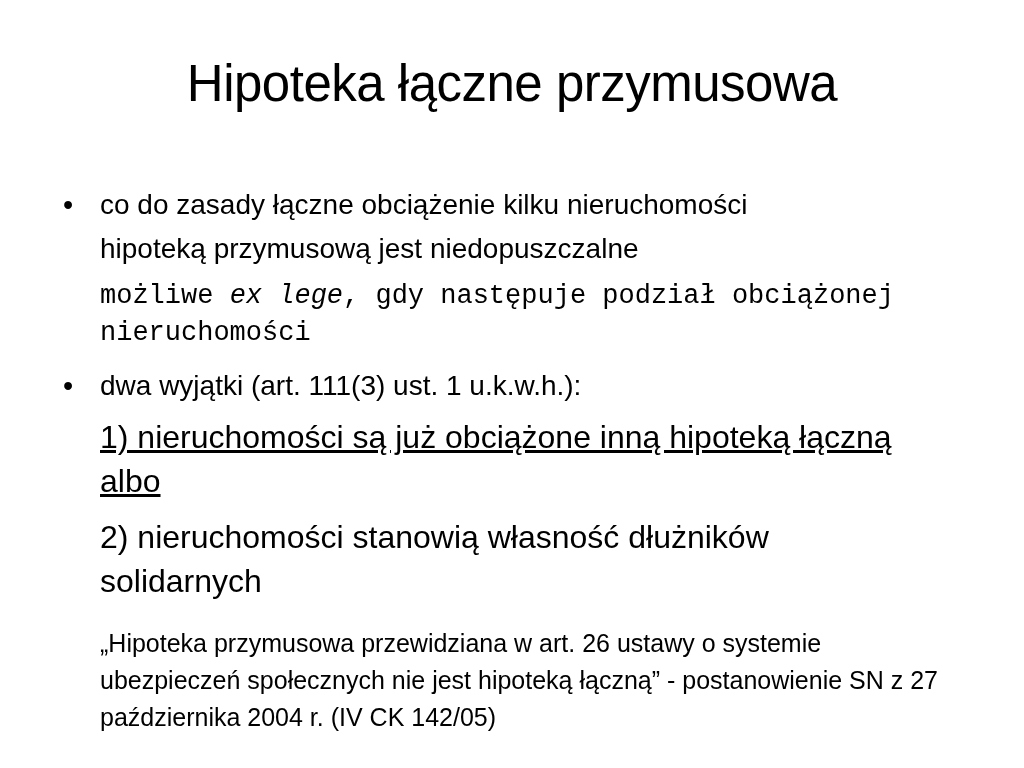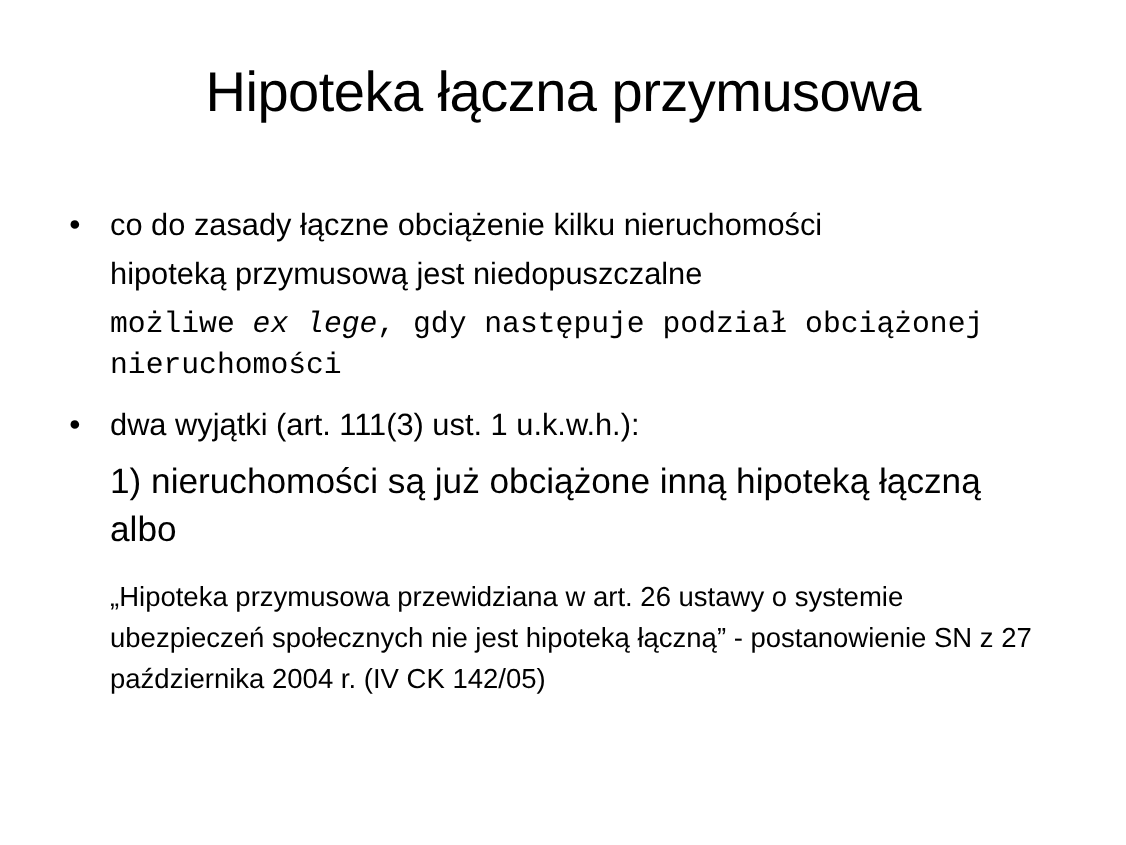--- a/index.html
+++ b/index.html
@@ -58,52 +58,54 @@
     line-height: 37px;
     font-family: Liberation Mono, monospace;
   }
   .note em { font-style: italic; }
   .row-2 { margin-top: 12px; }
   .sub {
     margin: 0 0 0 37px;
     font-size: 32px;
     line-height: 44px;
   }
-  .sub-1 { margin-top: 7px; }
+  .sub-1 { margin-top: 7px; text-decoration: underline; }
   .sub-2 { margin-top: 12px; }
   .citation {
     margin: 22px 0 0 37px;
     font-size: 25px;
     line-height: 37px;
   }
 </style>
 </head>
 <body>
 
 <div class="slide">
 
-  <h1 class="title">Hipoteka łączna przymusowa</h1>
+  <h1 class="title">Hipoteka łączne przymusowa</h1>
 
   <div class="body">
 
     <div class="bullet-row row-1">
       <span class="marker">•</span>
       <p class="text lines">co do zasady łączne obciążenie kilku nieruchomości
 hipoteką przymusową jest niedopuszczalne</p>
     </div>
 
     <p class="note"><span>możliwe </span><em>ex lege</em><span>, gdy następuje podział obciążonej nieruchomości</span></p>
 
     <div class="bullet-row row-2">
       <span class="marker">•</span>
       <p class="text">dwa wyjątki (art. 111(3) ust. 1 u.k.w.h.):</p>
     </div>
 
     <p class="sub lines sub-1">1) nieruchomości są już obciążone inną hipoteką łączną
 albo</p>
 
+    <p class="sub lines sub-2">2) nieruchomości stanowią własność dłużników
+solidarnych</p>
 
     <p class="citation lines">„Hipoteka przymusowa przewidziana w art. 26 ustawy o systemie
 ubezpieczeń społecznych nie jest hipoteką łączną” - postanowienie SN z 27
 października 2004 r. (IV CK 142/05)</p>
 
   </div>
 </div>
 
 </body></html>

